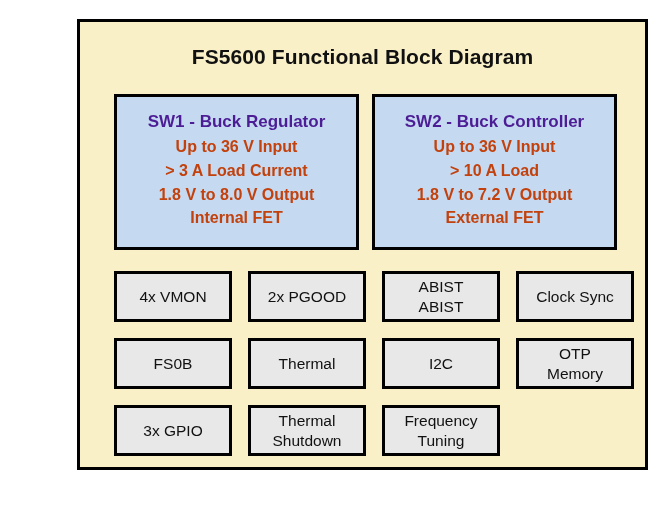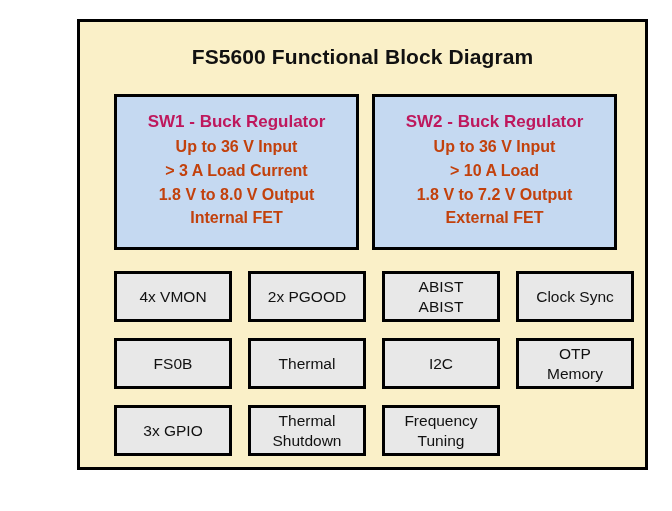--- a/index.html
+++ b/index.html
@@ -63,21 +63,21 @@
     border: 3px solid #000000;
     display: flex;
     flex-direction: column;
     align-items: center;
     justify-content: center;
     padding: 4px 2px 6px;
   }
   .sw-title {
     font-size: 17px;
     font-weight: bold;
-    color: #be185d;
+    color: #4c1d95;
     margin-bottom: 3px;
     white-space: nowrap;
   }
   .sw-line {
     font-size: 16px;
     color: #c2410c;
     line-height: 1.47;
     white-space: nowrap;
     font-weight: bold;
   }
@@ -123,21 +123,21 @@
 
     <div class="sw-row">
         <div class="sw-block">
           <div class="sw-title">SW1 - Buck Regulator</div>
           <div class="sw-line">Up to 36 V Input</div>
           <div class="sw-line">&gt; 3 A Load Current</div>
           <div class="sw-line">1.8 V to 8.0 V Output</div>
           <div class="sw-line">Internal FET</div>
         </div>
         <div class="sw-block">
-          <div class="sw-title">SW2 - Buck Regulator</div>
+          <div class="sw-title">SW2 - Buck Controller</div>
           <div class="sw-line">Up to 36 V Input</div>
           <div class="sw-line">&gt; 10 A Load</div>
           <div class="sw-line">1.8 V to 7.2 V Output</div>
           <div class="sw-line">External FET</div>
         </div>
       </div>
 
     <div class="feature-grid">
         <div class="feature-box">
           <div class="feature-line">4x VMON</div>

